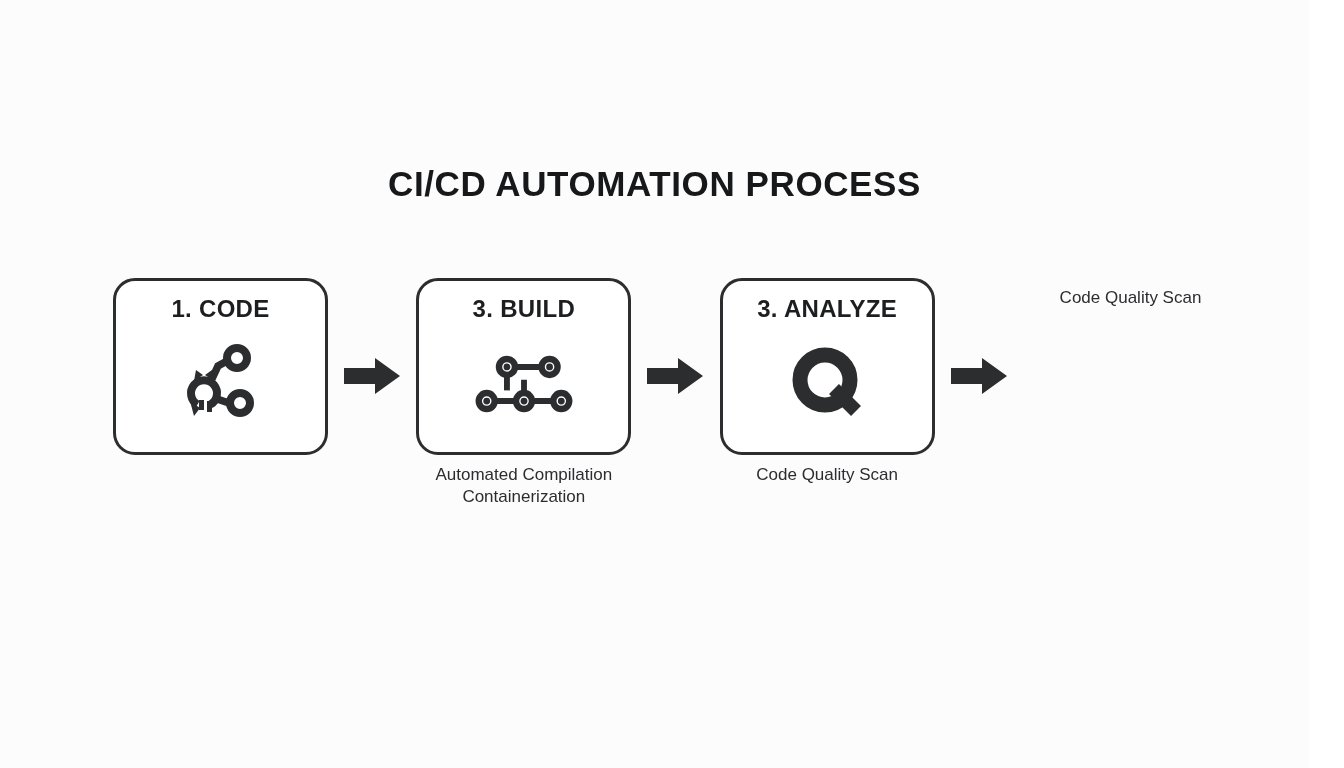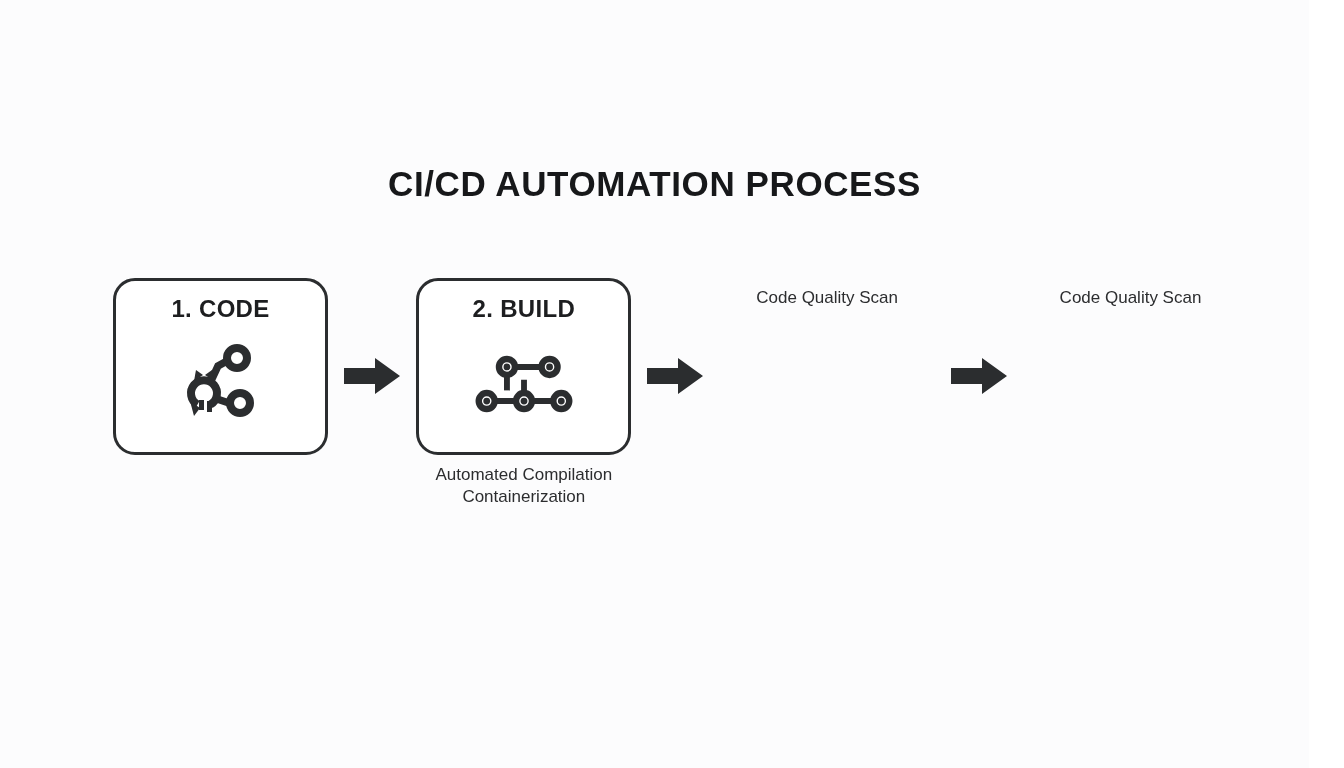--- a/index.html
+++ b/index.html
@@ -84,21 +84,21 @@
     </div>
 
     <div class="arrow-slot">
       <svg width="56" height="36" viewBox="0 0 56 36">
         <path class="fill" d="M0 10 H31 V0 L56 18 L31 36 V26 H0 Z"></path>
       </svg>
     </div>
 
     <div class="step">
       <div class="box">
-        <div class="box-title">2. BUILD</div>
+        <div class="box-title">3. BUILD</div>
         <div class="icon-wrap">
           <svg width="98" height="60" viewBox="0 0 92 56">
             <path class="stroke" stroke-width="5.5" d="M30 12 H70"></path>
             <path class="stroke" stroke-width="5.5" d="M11 44 H81"></path>
             <path class="stroke" stroke-width="5.5" d="M30 12 V34"></path>
             <path class="stroke" stroke-width="5.5" d="M46 44 V24"></path>
             <circle cx="30" cy="12" r="7.5" fill="#ffffff" stroke="currentColor" stroke-width="6"></circle>
             <circle cx="70" cy="12" r="7.5" fill="#ffffff" stroke="currentColor" stroke-width="6"></circle>
             <circle cx="11" cy="44" r="7.5" fill="#ffffff" stroke="currentColor" stroke-width="6"></circle>
             <circle cx="46" cy="44" r="7.5" fill="#ffffff" stroke="currentColor" stroke-width="6"></circle>
@@ -115,20 +115,29 @@
 Containerization</div>
     </div>
 
     <div class="arrow-slot">
       <svg width="56" height="36" viewBox="0 0 56 36">
         <path class="fill" d="M0 10 H31 V0 L56 18 L31 36 V26 H0 Z"></path>
       </svg>
     </div>
 
     <div class="step">
+      <div class="box">
+        <div class="box-title">3. ANALYZE</div>
+        <div class="icon-wrap">
+          <svg width="76" height="78" viewBox="0 0 76 78">
+            <circle class="stroke" stroke-width="15" cx="36" cy="35" r="25"></circle>
+            <path class="stroke" stroke-width="14" d="M45 44 L67 66"></path>
+          </svg>
+        </div>
+      </div>
       <div class="caption">Code Quality Scan</div>
     </div>
 
     <div class="arrow-slot">
       <svg width="56" height="36" viewBox="0 0 56 36">
         <path class="fill" d="M0 10 H31 V0 L56 18 L31 36 V26 H0 Z"></path>
       </svg>
     </div>
 
     <div class="step">

